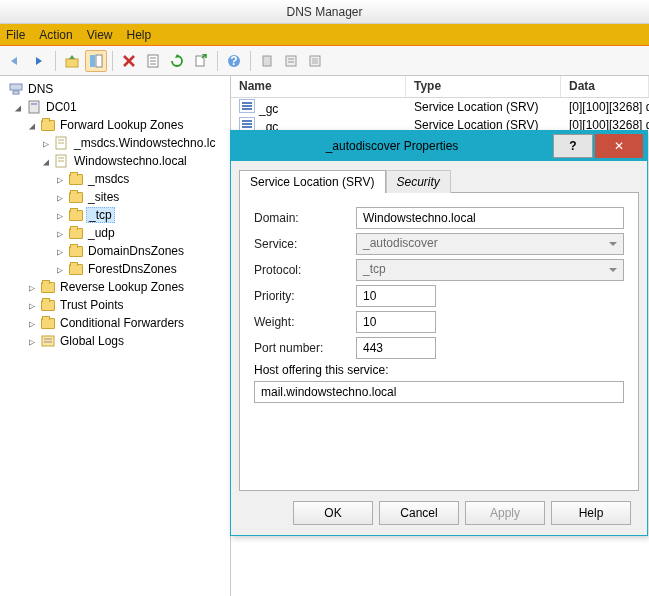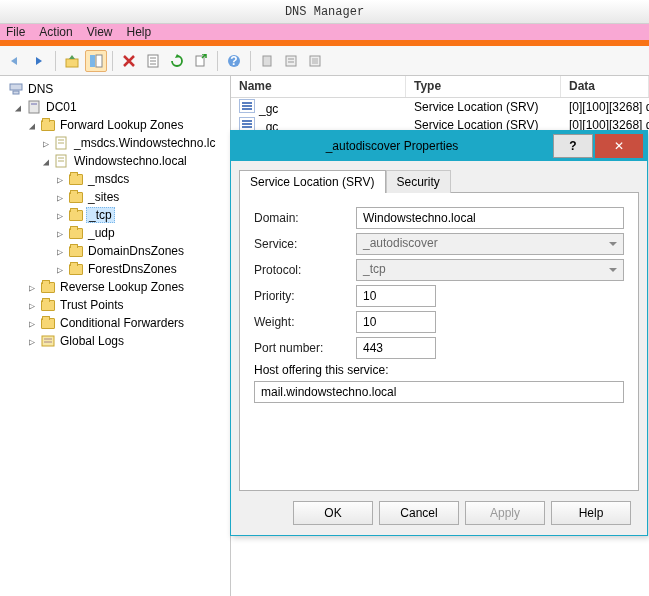--- a/index.html
+++ b/index.html
@@ -1,18 +1,18 @@
 <!DOCTYPE html>
 <html><head>
 <meta charset="utf-8">
 <style>
   * { box-sizing: border-box; font-family: "Segoe UI", Tahoma, sans-serif; font-size: 12px; }
   body { margin:0; background:#fff; width:649px; height:596px; overflow:hidden; position:relative; }
-  .titlebar { height:24px; background:linear-gradient(#fff,#e8e8e8); border-bottom:1px solid #d0d0d0; text-align:center; line-height:24px; color:#333; font-size:12px;font-family:Liberation Mono, monospace; }
-  .menubar { height:22px; background:#f9a8d4; border-bottom:6px solid #f97316; display:flex; align-items:center; padding:0 6px; gap:14px; }
+  .titlebar { height:24px; background:linear-gradient(#fff,#e8e8e8); border-bottom:1px solid #d0d0d0; text-align:center; line-height:24px; color:#333; font-size:12px; }
+  .menubar { height:22px; background:#eab308; border-bottom:1px solid #f97316; display:flex; align-items:center; padding:0 6px; gap:14px; }
   .menubar span { color:#222; cursor:default; }
   .toolbar { height:30px; background:#f7f7f7; border-bottom:1px solid #c8c8c8; display:flex; align-items:center; padding:0 4px; gap:2px; }
   .tbtn { width:22px; height:22px; display:flex; align-items:center; justify-content:center; border:1px solid transparent; border-radius:2px; }
   .tbtn.sel { border-color:#e8b06e; background:#ffe8b8; }
   .tsep { width:1px; height:20px; background:#ccc; margin:0 3px; }
   .main { display:flex; height:calc(100% - 76px); }
   .tree { width:231px; border-right:1px solid #c8c8c8; overflow:hidden; padding:4px 0; }
   .treerow { display:flex; align-items:center; height:18px; padding-left:4px; gap:2px; white-space:nowrap; }
   .expander { width:12px; height:12px; display:inline-flex; align-items:center; justify-content:center; color:#666; font-size:10px; font-family:monospace; }
   .ticon { width:16px; height:16px; display:inline-flex; align-items:center; justify-content:center; }
@@ -30,21 +30,21 @@
 
   
   .dialog { position:absolute; left:230px; top:130px; width:418px; height:406px; border:1px solid #1ca8c7; background:#fff; box-shadow:2px 2px 6px rgba(0,0,0,.2);}
   .dtitle { height:30px; background:#1ca8c7; display:flex; align-items:center; color:#000; }
   .dtitle .ttxt { flex:1; text-align:center; font-size:12px; }
   .dhelp { width:40px; height:24px; background:#e5e5e5; border:1px solid #999; display:flex; align-items:center; justify-content:center; font-weight:bold; margin-right:2px;}
   .dclose { width:48px; height:24px; background:#c94f3f; color:#fff; display:flex; align-items:center; justify-content:center; margin-right:4px;}
   .dbody { padding:8px; height:calc(100% - 30px); display:flex; flex-direction:column; background:#f0f0f0;}
   .tabs { display:flex; }
   .tab { border:1px solid #b0b0b0; border-bottom:none; background:#fff; padding:4px 10px; position:relative; top:1px; }
-  .tab.inactive { background:#ececec; border-color:#c8c8c8; }
+  .tab.inactive { background:#ececec; border-color:#c8c8c8;font-style:italic; }
   .tabpanel { flex:1; background:#fff; border:1px solid #b0b0b0; padding:14px 14px 8px; }
   .frow { display:flex; align-items:center; margin-bottom:4px; }
   .flabel { width:102px; color:#222; }
   .finput { flex:1; border:1px solid #adadad; height:22px; padding:2px 6px; background:#fff; }
   .finput.ro { background:#f0f0f0; color:#6a6a6a; }
   .finput.small { flex:none; width:80px; }
   .fselect { position:relative; }
   .fselect:after { content:""; position:absolute; right:6px; top:8px; border:4px solid transparent; border-top-color:#888; }
   .hostrow { margin-top:4px; }
   .dbuttons { display:flex; justify-content:flex-end; gap:6px; padding:10px 8px 2px; }

